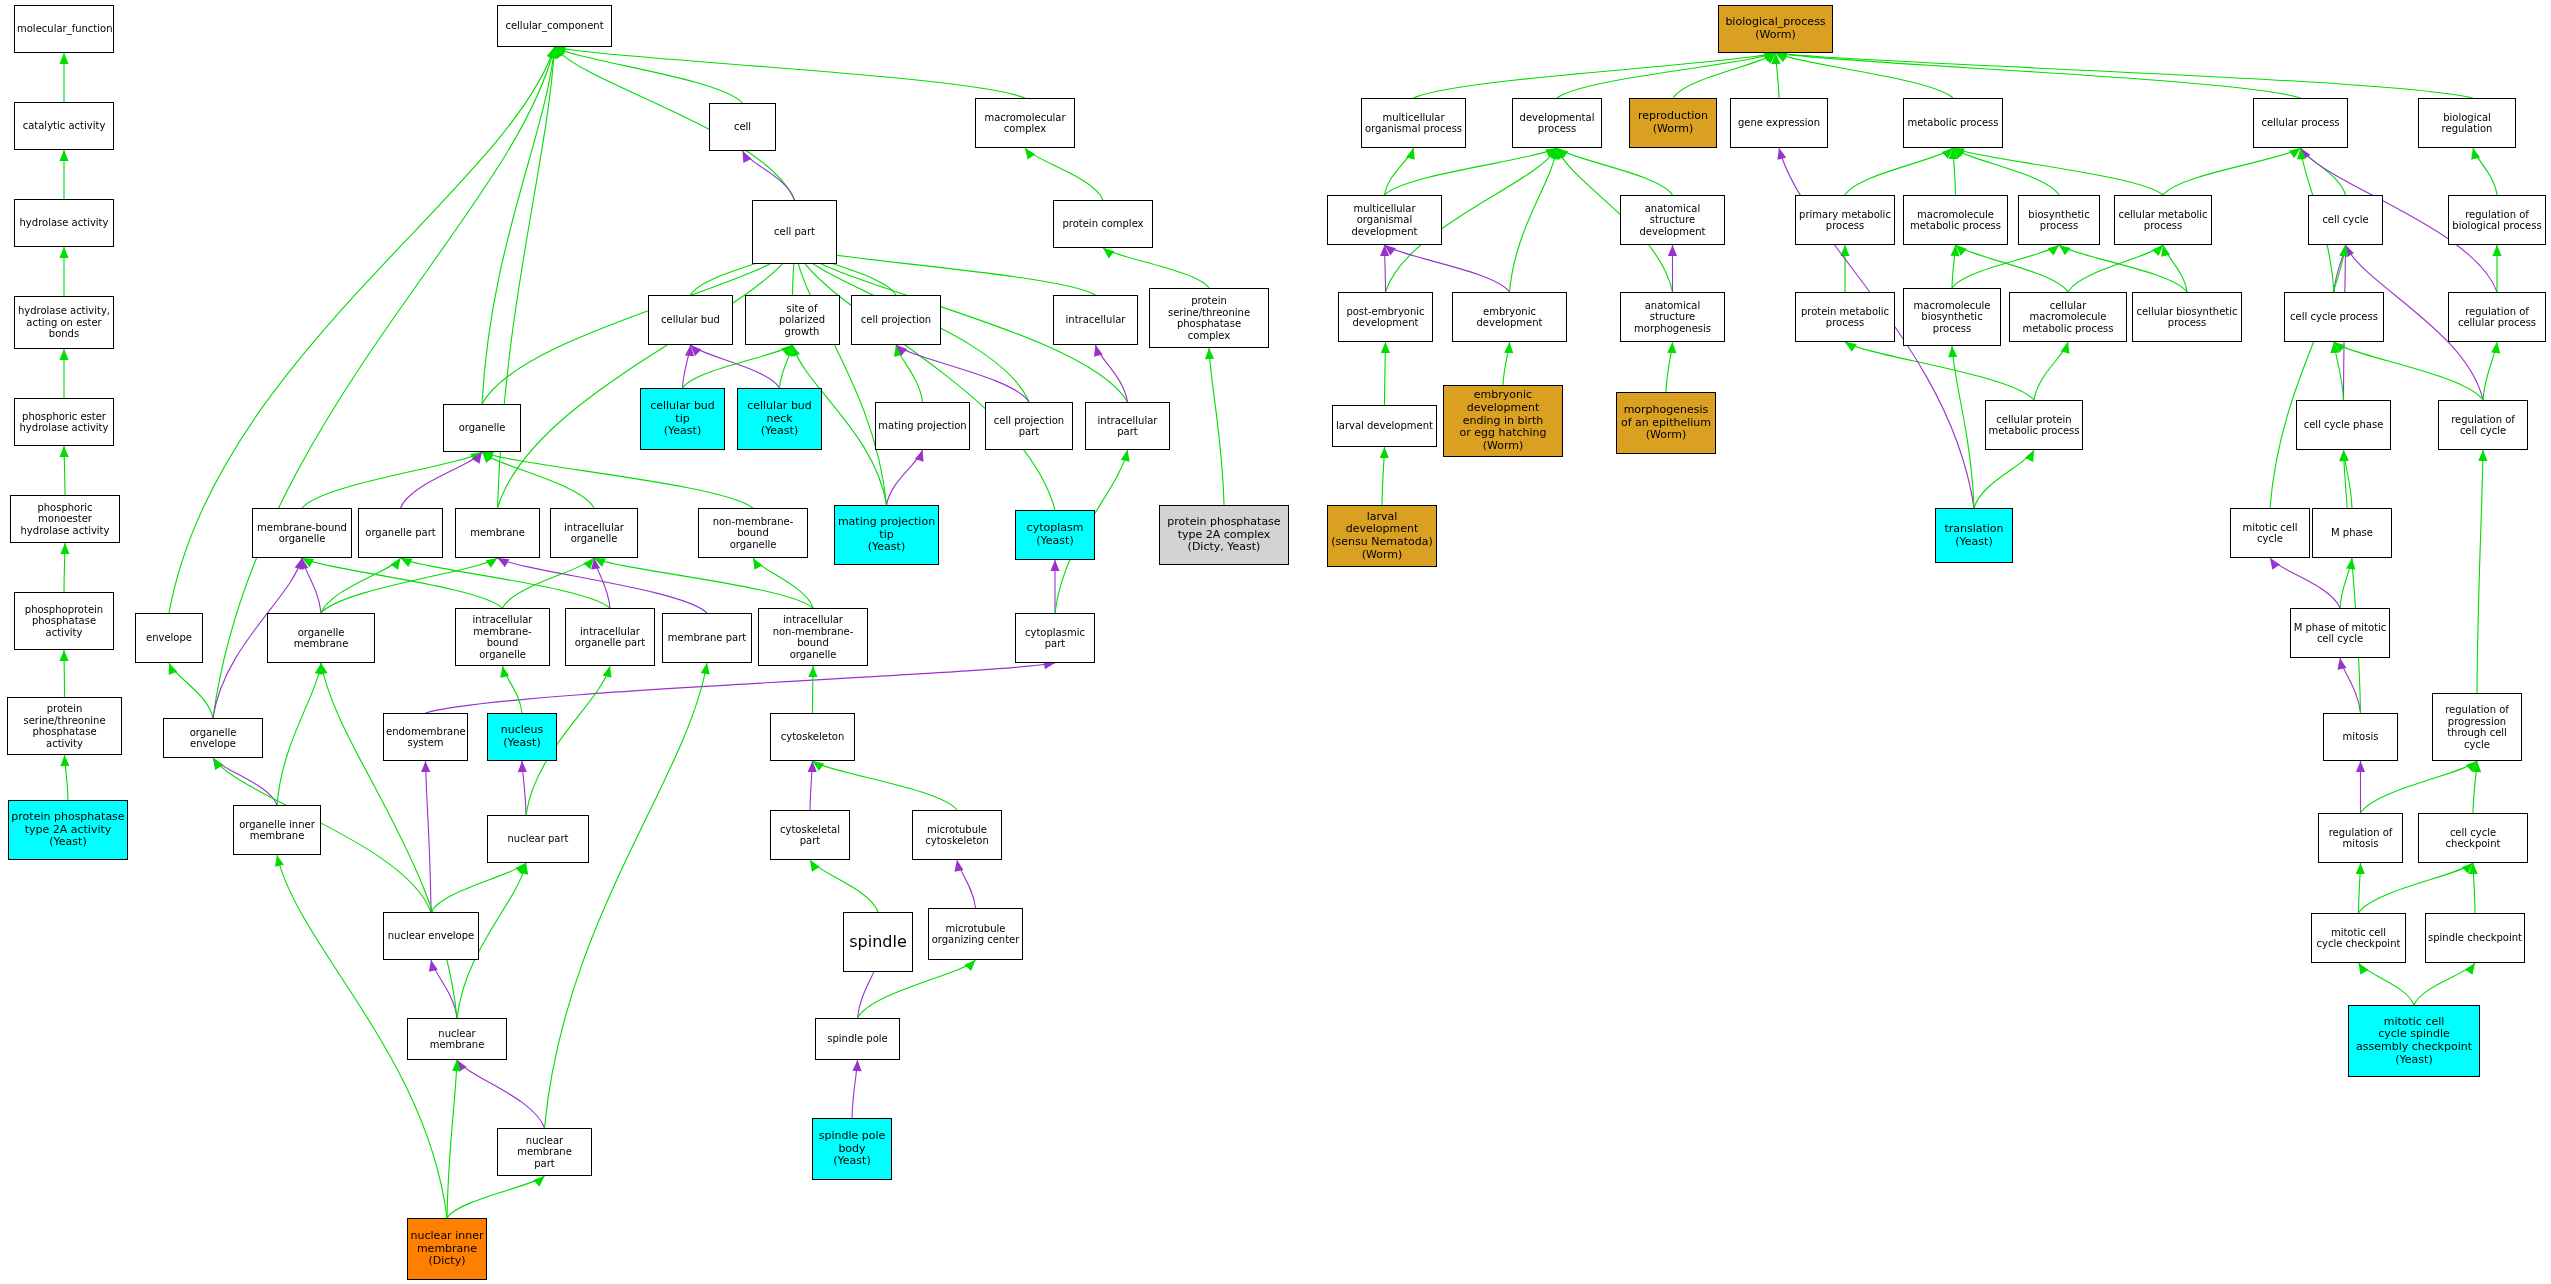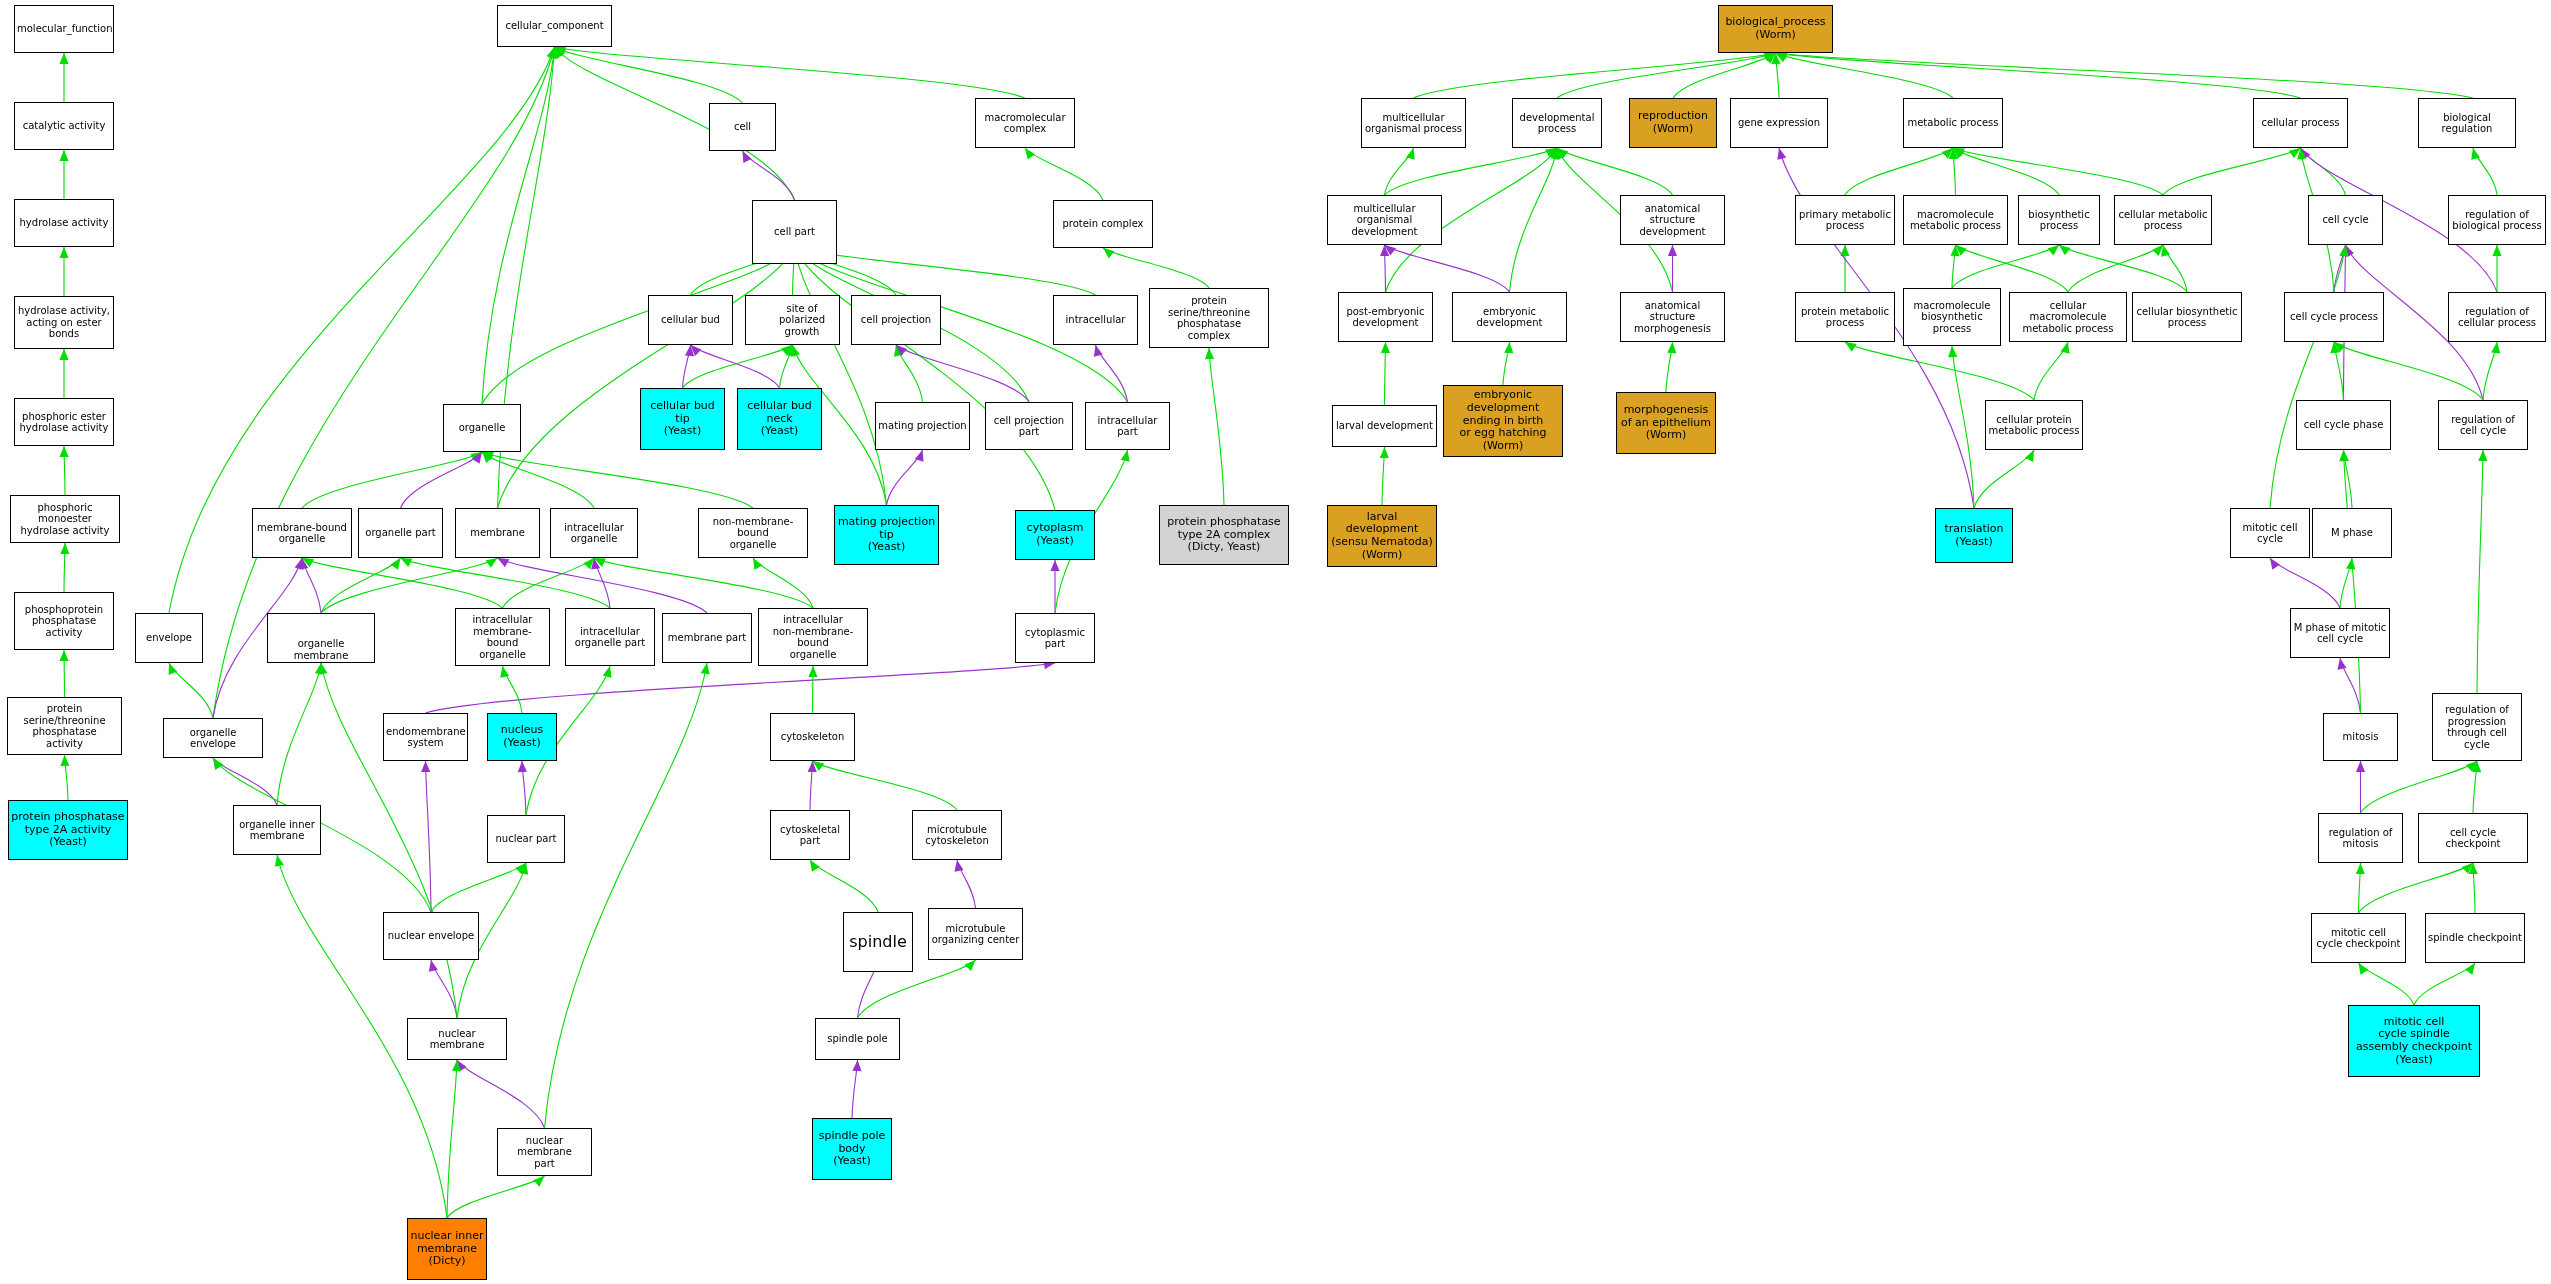--- a/index.html
+++ b/index.html
@@ -671,41 +671,41 @@
 (Dicty, Yeast)</span></div>
       <div class="node " style="left: 252px; top: 508px; width: 100px; height: 50px; font-size: 10px;"><span>membrane-bound
 organelle</span></div>
       <div class="node " style="left: 358px; top: 508px; width: 85px; height: 50px; font-size: 10px;"><span>organelle part</span></div>
       <div class="node " style="left: 455px; top: 508px; width: 85px; height: 50px; font-size: 10px;"><span>membrane</span></div>
       <div class="node " style="left: 550px; top: 508px; width: 88px; height: 50px; font-size: 10px;"><span>intracellular
 organelle</span></div>
       <div class="node " style="left: 698px; top: 508px; width: 110px; height: 50px; font-size: 10px;"><span>non-membrane-bound
 organelle</span></div>
       <div class="node " style="left: 135px; top: 613px; width: 68px; height: 50px; font-size: 10px; justify-content: center;"><span>envelope</span></div>
-      <div class="node " style="left: 267px; top: 613px; width: 108px; height: 50px; font-size: 10px; align-items: flex-end;"><span>organelle membrane</span></div>
+      <div class="node " style="left: 267px; top: 613px; width: 108px; height: 50px; font-size: 10px;"><span>organelle membrane</span></div>
       <div class="node " style="left: 455px; top: 608px; width: 95px; height: 58px; font-size: 10px;"><span>intracellular
 membrane-bound
 organelle</span></div>
       <div class="node " style="left: 565px; top: 608px; width: 90px; height: 58px; font-size: 10px;"><span>intracellular
 organelle part</span></div>
       <div class="node " style="left: 662px; top: 613px; width: 90px; height: 50px; font-size: 10px;"><span>membrane part</span></div>
       <div class="node " style="left: 758px; top: 608px; width: 110px; height: 58px; font-size: 10px;"><span>intracellular
 non-membrane-bound
 organelle</span></div>
       <div class="node " style="left: 1015px; top: 613px; width: 80px; height: 50px; font-size: 10px;"><span>cytoplasmic
 part</span></div>
       <div class="node " style="left: 163px; top: 718px; width: 100px; height: 40px; font-size: 10px;"><span>organelle envelope</span></div>
       <div class="node " style="left: 383px; top: 713px; width: 85px; height: 48px; font-size: 10px;"><span>endomembrane
 system</span></div>
       <div class="node cyan" style="left: 487px; top: 713px; width: 70px; height: 48px; font-size: 11px;"><span>nucleus
 (Yeast)</span></div>
       <div class="node " style="left: 770px; top: 713px; width: 85px; height: 48px; font-size: 10px;"><span>cytoskeleton</span></div>
       <div class="node " style="left: 233px; top: 805px; width: 88px; height: 50px; font-size: 10px;"><span>organelle inner
 membrane</span></div>
-      <div class="node " style="left: 487px; top: 815px; width: 78px; height: 48px; font-size: 10px;"><span>nuclear part</span></div>
+      <div class="node " style="left: 487px; top: 815px; width: 102px; height: 48px; font-size: 10px;"><span>nuclear part</span></div>
       <div class="node " style="left: 770px; top: 810px; width: 80px; height: 50px; font-size: 10px;"><span>cytoskeletal
 part</span></div>
       <div class="node " style="left: 912px; top: 810px; width: 90px; height: 50px; font-size: 10px;"><span>microtubule
 cytoskeleton</span></div>
       <div class="node " style="left: 383px; top: 912px; width: 96px; height: 48px; font-size: 10px;"><span>nuclear envelope</span></div>
       <div class="node " style="left: 843px; top: 912px; width: 70px; height: 60px; font-size: 16px;"><span>spindle</span></div>
       <div class="node " style="left: 928px; top: 908px; width: 95px; height: 52px; font-size: 10px;"><span>microtubule
 organizing center</span></div>
       <div class="node " style="left: 407px; top: 1018px; width: 100px; height: 42px; font-size: 10px;"><span>nuclear membrane</span></div>
       <div class="node " style="left: 815px; top: 1018px; width: 85px; height: 42px; font-size: 10px;"><span>spindle pole</span></div>

